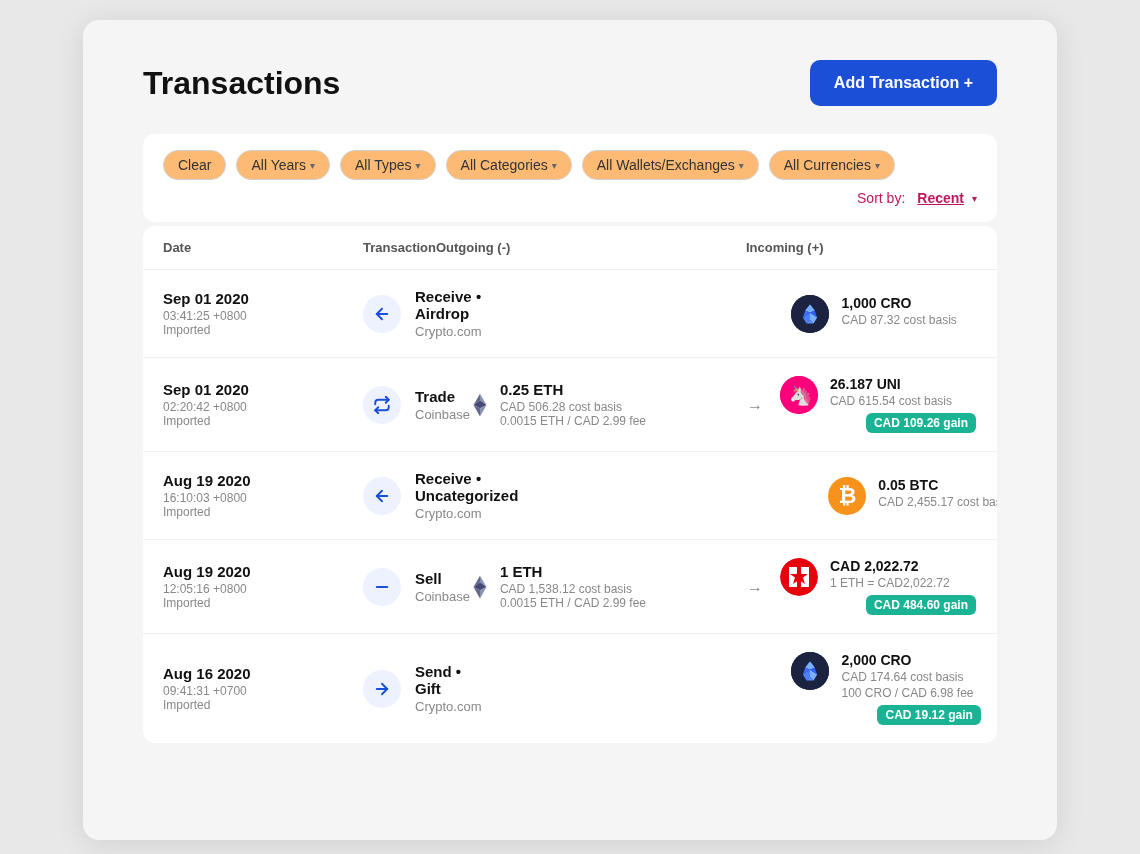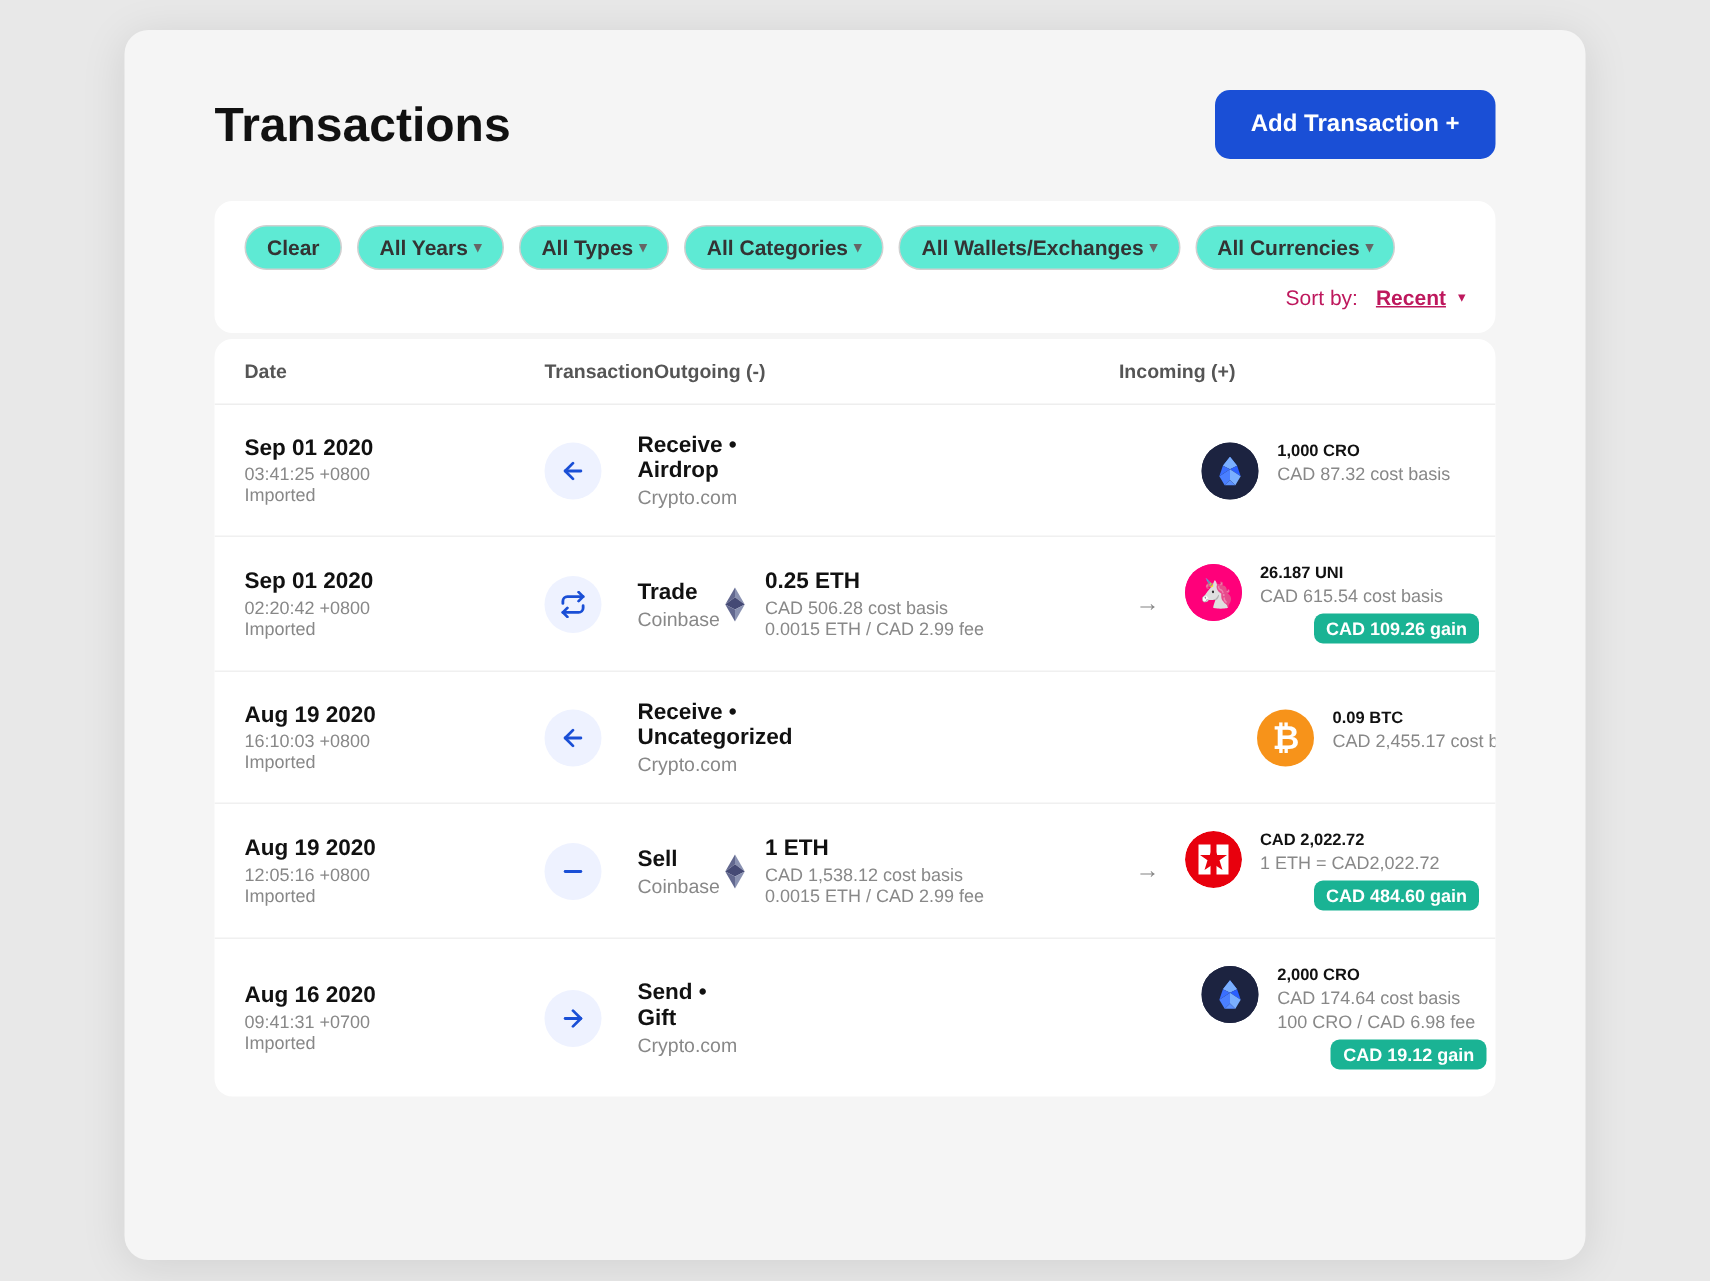--- a/index.html
+++ b/index.html
@@ -46,31 +46,30 @@
       border-radius: 12px;
       padding: 16px 20px;
       display: flex;
       align-items: center;
       gap: 10px;
       margin-bottom: 4px;
       flex-wrap: wrap;
     }
     .filter-btn {
       border: 1.5px solid #d0d0d0;
-      background: #5eead4;
+      background: #fdba74;
       border-radius: 20px;
       padding: 6px 14px;
       font-size: 14px;
       color: #333;
       cursor: pointer;
       display: flex;
       align-items: center;
       gap: 4px;
       white-space: nowrap;
-      font-weight: bold;
     }
     .filter-btn .chevron { font-size: 10px; color: #666; }
     .sort-by {
       margin-left: auto;
       font-size: 14px;
       color: #be185d;
       display: flex;
       align-items: center;
       gap: 8px;
       cursor: pointer;
@@ -98,21 +97,21 @@
       border-bottom: 1px solid #f0f0f0;
       align-items: center;
     }
     .table-row:last-child { border-bottom: none; }
     .date-col .date-main { font-weight: 700; font-size: 15px; color: #111; }
     .date-col .date-sub { font-size: 12px; color: #888; margin-top: 2px; }
     .date-col .imported { font-size: 12px; color: #888; }
     .tx-icon-col {
       display: flex;
       align-items: center;
-      gap: 24px;
+      gap: 14px;
     }
     .tx-icon {
       width: 38px;
       height: 38px;
       border-radius: 50%;
       background: #eef2ff;
       display: flex;
       align-items: center;
       justify-content: center;
       flex-shrink: 0;
@@ -139,21 +138,21 @@
       width: 38px;
       height: 38px;
       border-radius: 50%;
       flex-shrink: 0;
       display: flex;
       align-items: center;
       justify-content: center;
       font-size: 18px;
       font-weight: 700;
     }
-    .incoming-info .in-main { font-weight: 700; font-size: 11px; color: #111; }
+    .incoming-info .in-main { font-weight: 700; font-size: 14px; color: #111; }
     .incoming-info .in-sub { font-size: 12px; color: #888; margin-top: 2px; }
     .gain-badge {
       display: inline-block;
       background: #1ab394;
       color: #fff;
       font-size: 12px;
       font-weight: 600;
       border-radius: 6px;
       padding: 3px 8px;
       margin-top: 5px;
@@ -343,21 +342,21 @@
         <div class="tx-info">
           <div class="tx-name">Receive • Uncategorized</div>
           <div class="tx-source">Crypto.com</div>
         </div>
       </div>
       <div></div>
       <div class="arrow-col"></div>
       <div class="incoming-col">
         <div class="crypto-icon btc-icon" style="font-size:22px;background:#f7931a;color:#fff;border-radius:50%;width:38px;height:38px;display:flex;align-items:center;justify-content:center;">₿</div>
         <div class="incoming-info">
-          <div class="in-main">0.09 BTC</div>
+          <div class="in-main">0.05 BTC</div>
           <div class="in-sub">CAD 2,455.17 cost basis</div>
         </div>
       </div>
       <div class="menu-col">⋮</div>
     </div>
 
     <div class="table-row">
       <div class="date-col">
         <div class="date-main">Aug 19 2020</div>
         <div class="date-sub">12:05:16 +0800</div>

